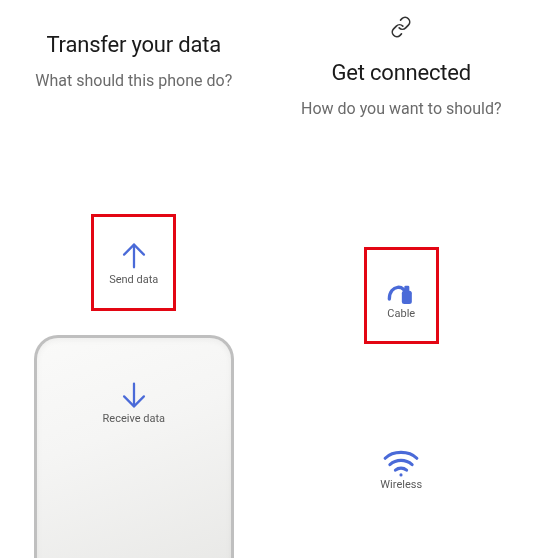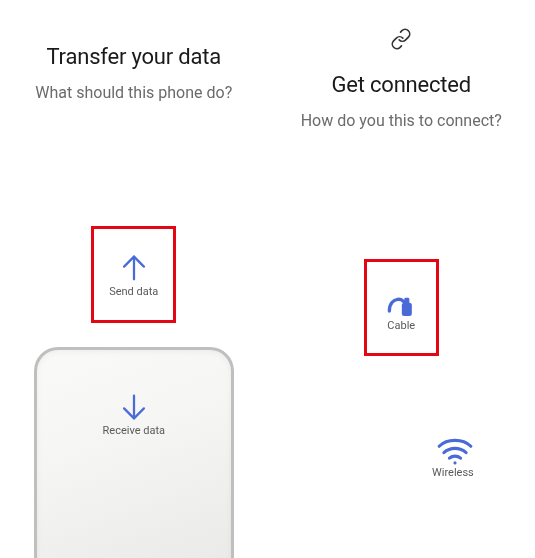--- a/index.html
+++ b/index.html
@@ -13,24 +13,24 @@
       width: 535px;
       height: 558px;
       overflow: hidden;
       display: flex;
     }
     .panel {
       width: 50%;
       display: flex;
       flex-direction: column;
       align-items: center;
-      padding-top: 44px;
+      padding-top: 32px;
     }
     .panel-right {
-      padding-top: 28px;
+      padding-top: 16px;
     }
     .link-icon {
       color: #333;
       margin-bottom: 18px;
     }
     .title {
       font-size: 22px;
       font-weight: 400;
       color: #1a1a1a;
       margin-bottom: 14px;
@@ -43,20 +43,21 @@
     }
     .options {
       margin-top: 120px;
       width: 100%;
       display: flex;
       flex-direction: column;
       align-items: center;
     }
     .options-right {
       margin-top: 125px;
+      gap: 24px;
     }
     .option-card {
       width: 145px;
       height: 85px;
       display: flex;
       flex-direction: column;
       align-items: center;
       justify-content: center;
       position: relative;
       margin-bottom: 45px;
@@ -136,37 +137,37 @@
 </div>
 
 <div class="panel panel-right">
   <span class="link-icon">
     <svg width="22" height="22" viewBox="0 0 24 24" fill="none" stroke="#333" stroke-width="1.8" stroke-linecap="round" stroke-linejoin="round">
       <path d="M10 13a5 5 0 0 0 7.07 0l3-3a5 5 0 0 0-7.07-7.07l-1.5 1.5"></path>
       <path d="M14 11a5 5 0 0 0-7.07 0l-3 3a5 5 0 0 0 7.07 7.07l1.5-1.5"></path>
     </svg>
   </span>
   <h1 class="title">Get connected</h1>
-  <div class="subtitle">How do you this to connect?</div>
+  <div class="subtitle">How do you want to should?</div>
 
   <div class="options options-right">
 
     <div class="option-card option-right-narrow">
       <span class="red-frame"></span>
       <span>
         <svg class="icon-svg" width="40" height="36" viewBox="0 0 48 40">
           <path d="M10 32 C10 14, 30 14, 30 28" fill="none" stroke="#4a6ad8" stroke-width="4" stroke-linecap="round"></path>
           <rect x="25" y="22" width="12" height="16" rx="3" fill="#4a6ad8"></rect>
           <rect x="28" y="16" width="6" height="8" rx="1.5" fill="#4a6ad8"></rect>
         </svg>
       </span>
       <div class="option-label">Cable</div>
     </div>
 
-    <div class="option-card" style="margin-top:20px;align-items:flex-end;">
+    <div class="option-card" style="margin-top:20px;">
       <span>
         <svg class="icon-svg" width="38" height="30" viewBox="0 0 24 18" fill="none" stroke="#4a6ad8" stroke-width="2" stroke-linecap="round" stroke-linejoin="round">
           <path d="M2 6 C7 1, 17 1, 22 6"></path>
           <path d="M5 10 C9 6.5, 15 6.5, 19 10"></path>
           <path d="M8.5 13.5 C10.5 11.8, 13.5 11.8, 15.5 13.5"></path>
           <circle cx="12" cy="16.5" r="1" fill="#4a6ad8" stroke="none"></circle>
         </svg>
       </span>
       <div class="option-label">Wireless</div>
     </div>

